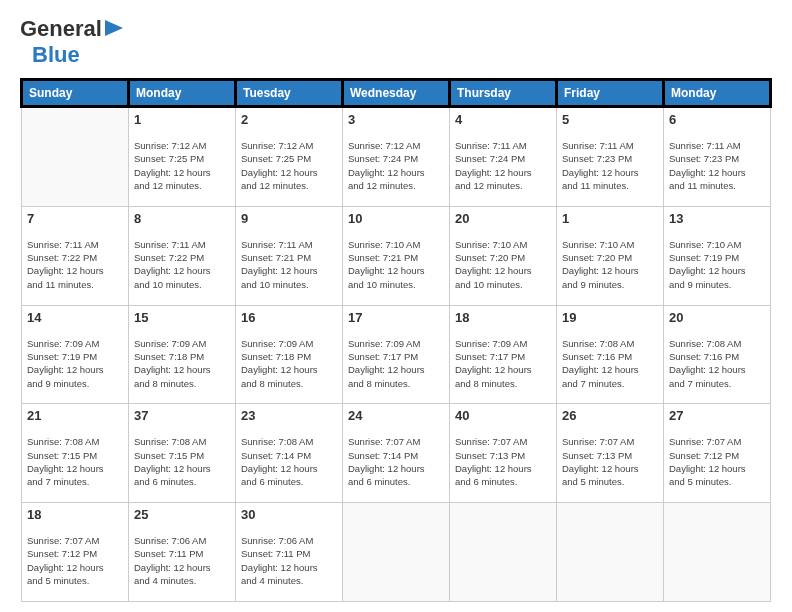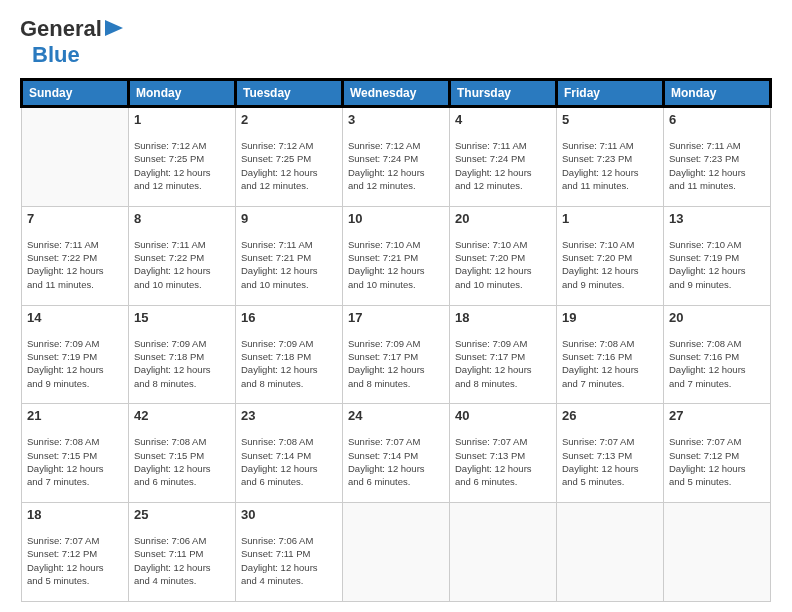--- a/index.html
+++ b/index.html
@@ -207,21 +207,21 @@
             <div class="day-number">20</div>
             <div class="day-info">Sunrise: 7:08 AM<br>Sunset: 7:16 PM<br>Daylight: 12 hours<br>and 7 minutes.</div>
           </td>
         </tr>
         <tr>
           <td>
             <div class="day-number">21</div>
             <div class="day-info">Sunrise: 7:08 AM<br>Sunset: 7:15 PM<br>Daylight: 12 hours<br>and 7 minutes.</div>
           </td>
           <td>
-            <div class="day-number">42</div>
+            <div class="day-number">37</div>
             <div class="day-info">Sunrise: 7:08 AM<br>Sunset: 7:15 PM<br>Daylight: 12 hours<br>and 6 minutes.</div>
           </td>
           <td>
             <div class="day-number">23</div>
             <div class="day-info">Sunrise: 7:08 AM<br>Sunset: 7:14 PM<br>Daylight: 12 hours<br>and 6 minutes.</div>
           </td>
           <td>
             <div class="day-number">24</div>
             <div class="day-info">Sunrise: 7:07 AM<br>Sunset: 7:14 PM<br>Daylight: 12 hours<br>and 6 minutes.</div>
           </td>

